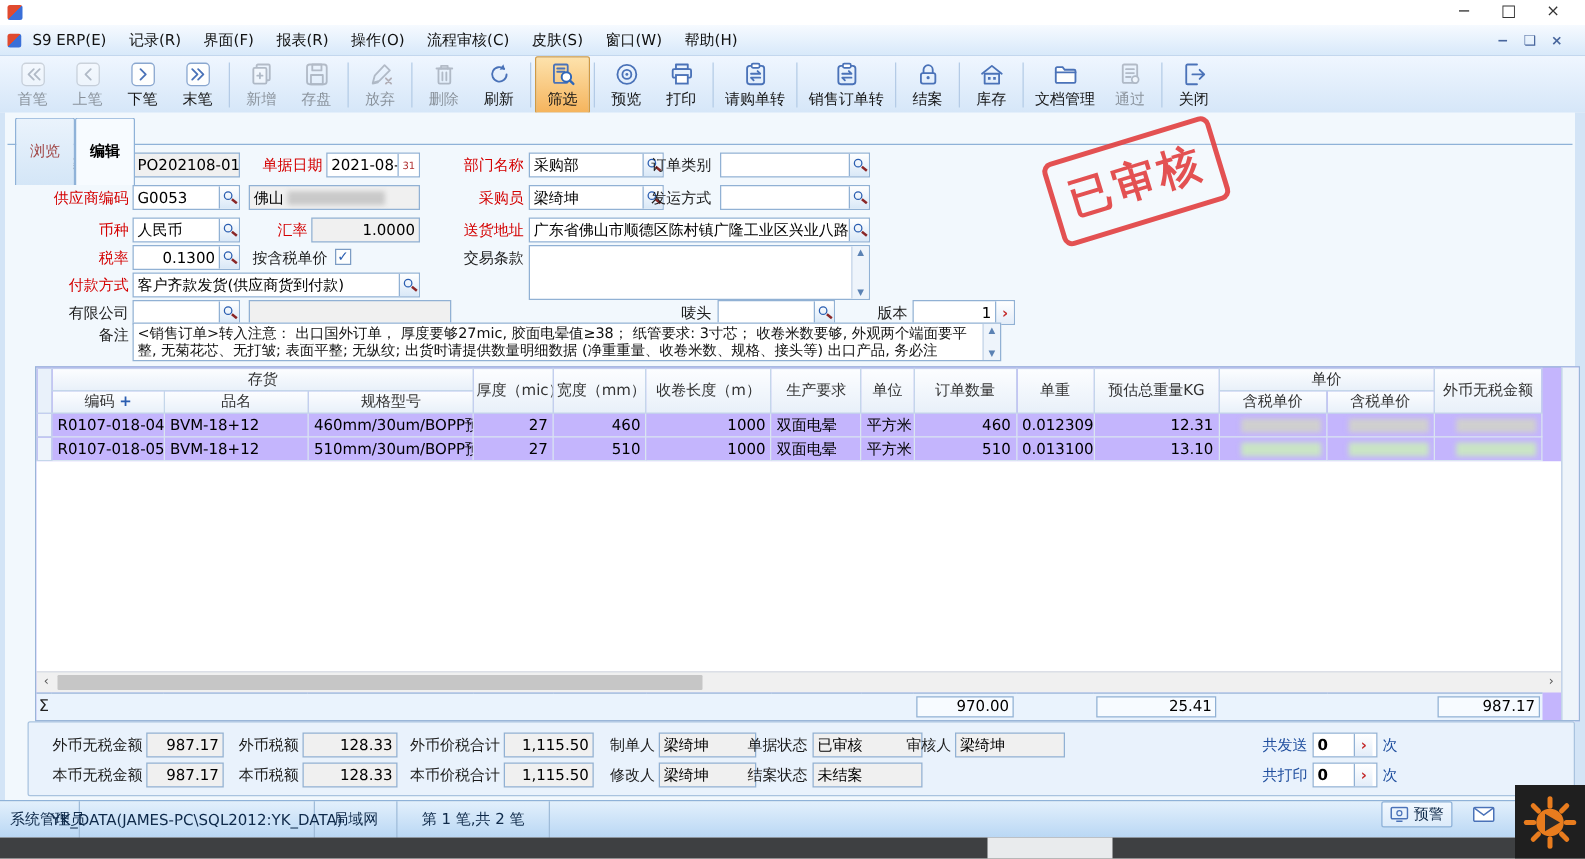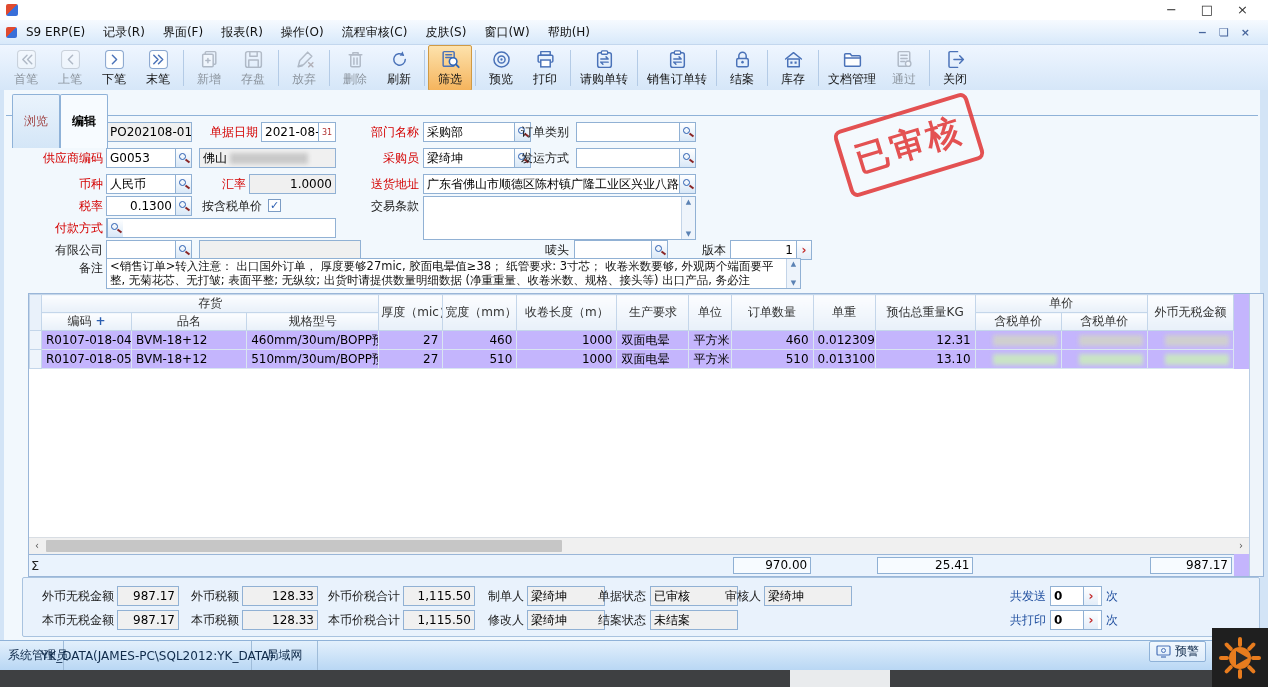--- a/index.html
+++ b/index.html
@@ -83,21 +83,21 @@
   .sbox{position:absolute;height:20px;box-sizing:border-box;border:1px solid #91b1d4;background:#f0f0f0;line-height:18px;padding:0 3px;overflow:hidden;white-space:nowrap;}
   .sbox.num{text-align:right;}
   .sbox.white{background:#fff;font-weight:bold;display:flex;align-items:center;}
   .sbox.white .v{flex:1;}
 
   
   .statusbar{position:absolute;top:640px;left:0;width:1268px;height:30px;background:linear-gradient(#e3f0fc,#b9d7f4);border-top:1px solid #8fb2d8;display:flex;align-items:flex-start;font-size:12px;color:#0f2a4a;box-sizing:border-box;}
   .sseg{height:100%;display:flex;align-items:center;border-right:1px solid #9fbcd9;padding:0 8px;box-sizing:border-box;justify-content:center;white-space:nowrap;}
   .sseg.first{justify-content:flex-start;}
   .sb-fill{flex:1;height:100%;}
-  .sb-right{display:flex;align-items:center;gap:16px;padding-right:28px;}
+  .sb-right{display:flex;align-items:center;gap:16px;padding-right:72px;}
   .alertbtn{display:flex;align-items:center;gap:4px;border:1px solid #8fb2d8;border-radius:2px;padding:1px 6px;background:linear-gradient(#f2f8fe,#dcebfa);color:#0f2a4a;}
 
   
   .darkstrip{position:absolute;top:670px;left:0;width:1268px;height:17px;background:#3e4042;}
   .lightblock{position:absolute;left:790px;top:0;width:100px;height:17px;background:#e9ebed;}
   .logo-overlay{position:absolute;right:0;bottom:0;width:56px;height:59px;background:#1f1f1f;display:flex;align-items:center;justify-content:center;z-index:10;}
 </style>
 </head>
 <body>
 
@@ -404,20 +404,21 @@
       <div class="ta" style="left:417px;top:78px;width:273px;height:44px;">
         <div class="tatext"></div>
         <div class="tascroll">
             <span>▲</span>
             <span>▼</span>
           </div>
       </div>
 
       <span class="lab red" style="left:8px;top:100px;width:89px;">付款方式</span>
       <div class="fld" style="left:100px;top:100px;width:230px;">
+          <span class="val">客户齐款发货(供应商货到付款)</span>
           <span class="lkbtn"></span>
         </div>
 
       <span class="lab" style="left:8px;top:122px;width:89px;">有限公司</span>
       <div class="fld" style="left:100px;top:122px;width:86px;">
           <span class="val"></span>
           <span class="lkbtn"></span>
         </div>
       <div class="fld ro" style="left:193px;top:122px;width:162px;">
           <span class="val"></span>
@@ -618,20 +619,21 @@
           <span class="spinbtn" style="height:18px;">›</span>
         </div>
       <span class="lab blue" style="left:1102px;top:33px;width:20px;text-align:left;">次</span>
     </div>
   </div>
 
   <div class="statusbar">
     <div class="sseg first" style="width:64px;">系统管理员</div>
     <div class="sseg" style="width:188px;">YK_DATA(JAMES-PC\SQL2012:YK_DATA)</div>
     <div class="sseg" style="width:66px;">局域网</div>
+    <div class="sseg" style="width:122px;">第 1 笔,共 2 笔</div>
     <div class="sb-fill"></div>
     <div class="sb-right">
       <span class="alertbtn">
         <svg width="15" height="13" viewBox="0 0 15 13">
             <rect x="1" y="1" width="13" height="9" rx="1" fill="none" stroke="#4a72b8" stroke-width="1.2"></rect>
             <circle cx="7.5" cy="5.5" r="2" fill="none" stroke="#4a72b8"></circle>
             <path d="M5 12h5" stroke="#4a72b8" stroke-width="1.2"></path>
           </svg>
         <span>预警</span>
       </span>

